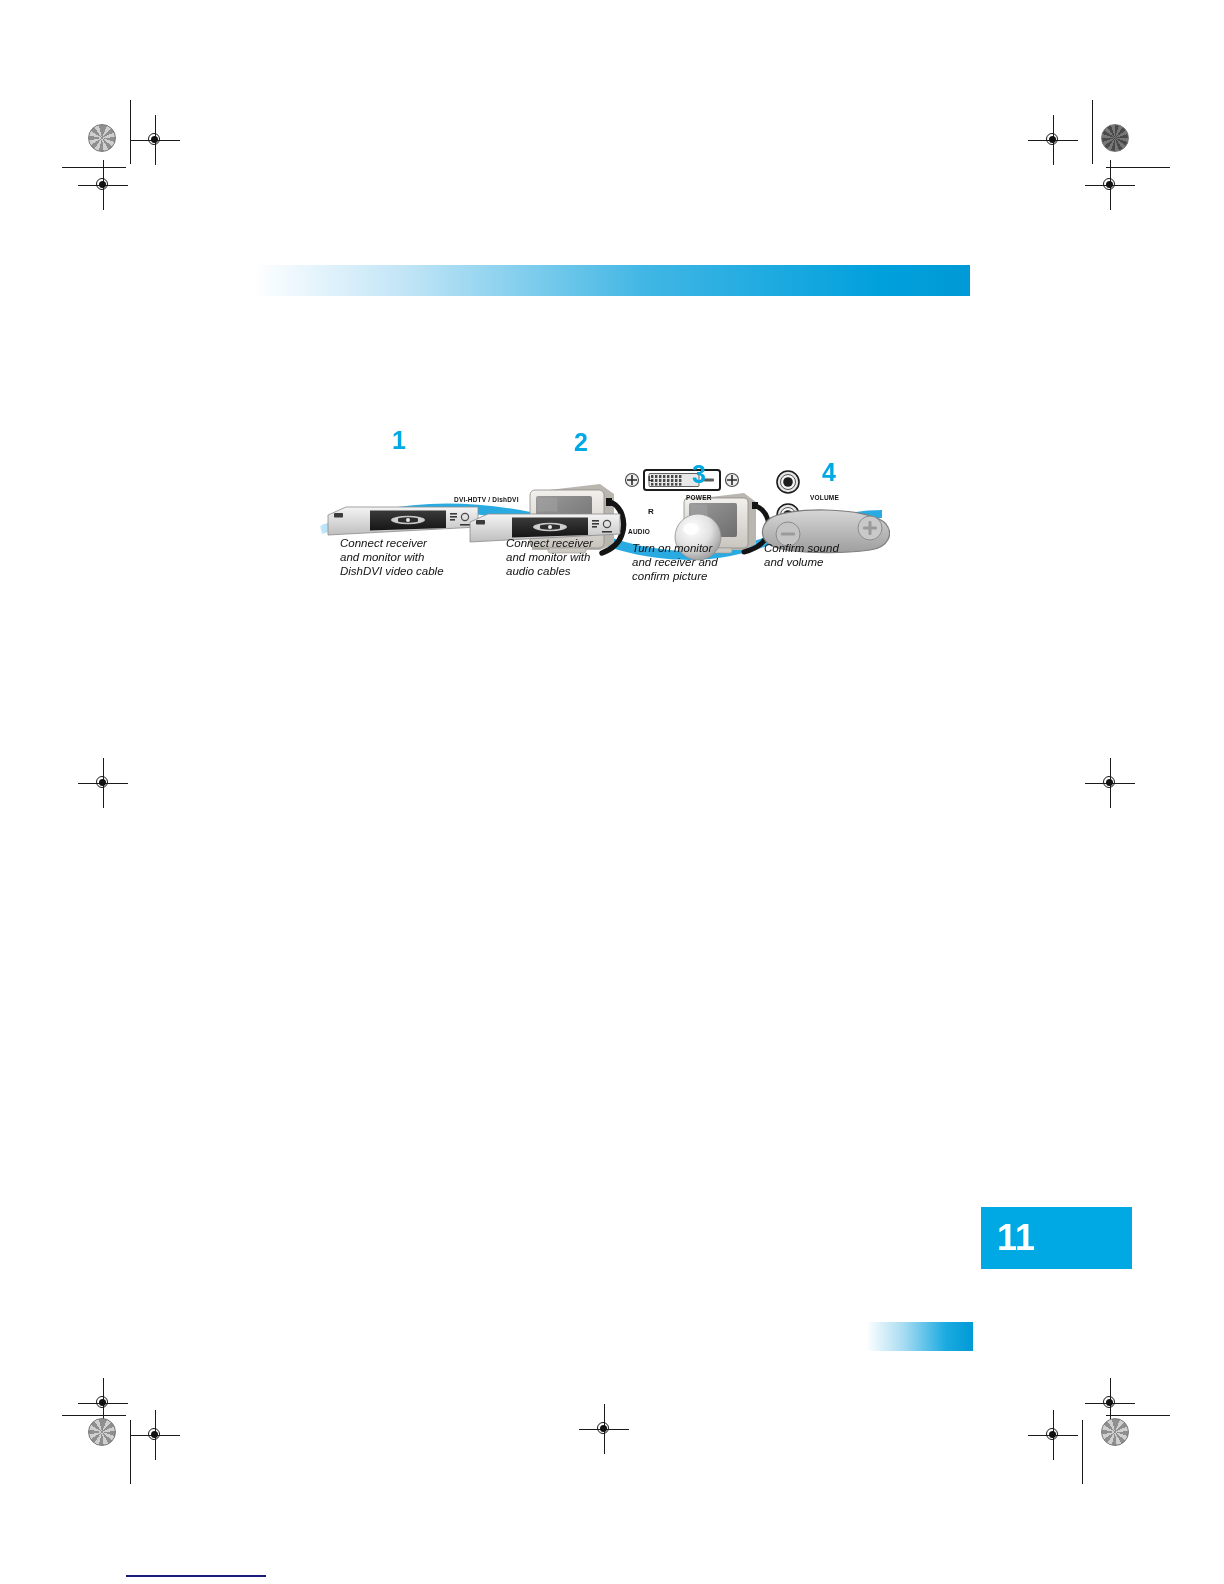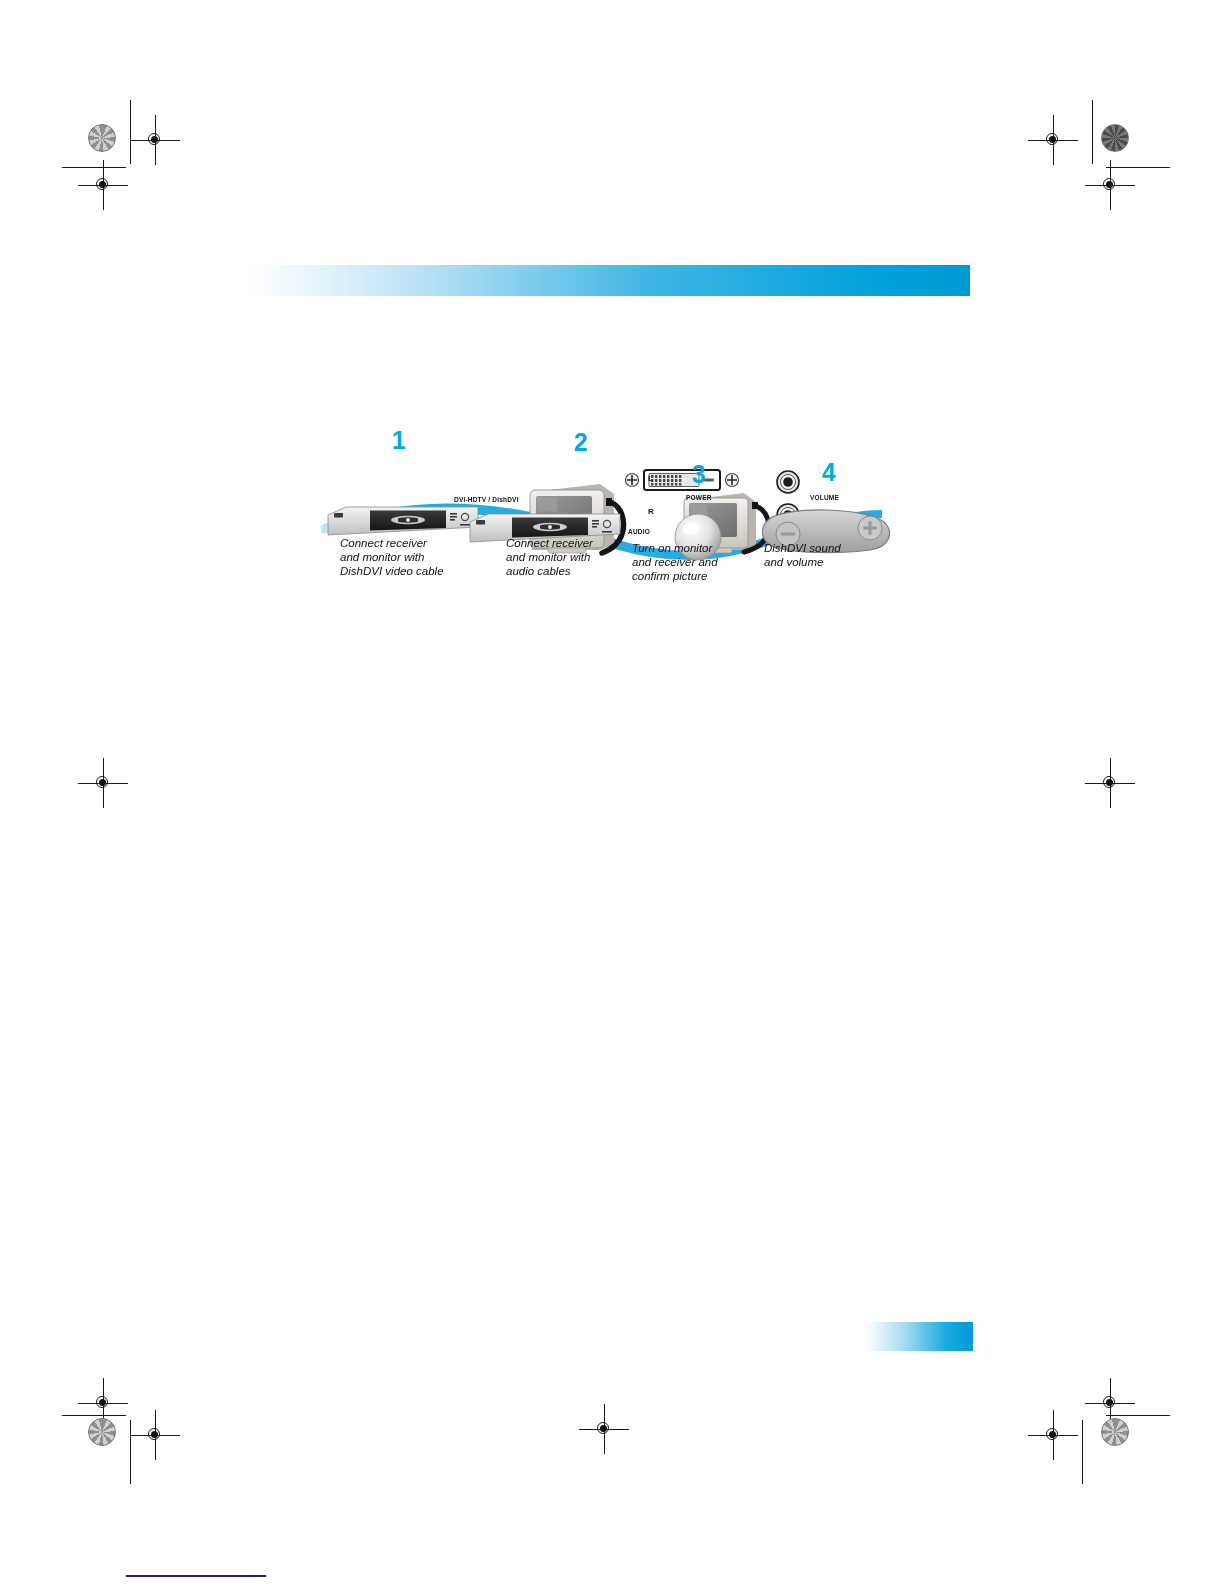--- a/index.html
+++ b/index.html
@@ -453,22 +453,23 @@
 
     <div class="d-label" style="left:30px; top:126px; width:180px;">Connect receiver
 and monitor with
 DishDVI video cable</div>
     <div class="d-label" style="left:196px; top:126px; width:180px;">Connect receiver
 and monitor with
 audio cables</div>
     <div class="d-label" style="left:322px; top:131px; width:180px;">Turn on monitor
 and receiver and
 confirm picture</div>
-    <div class="d-label" style="left:454px; top:131px; width:170px;">DishDVI sound
+    <div class="d-label" style="left:454px; top:131px; width:170px;">Confirm sound
 and volume</div>
   </div>
 
+  <div class="page-chip">11</div>
 
   <div class="footer-bar"></div>
 
   <div class="footer-rule"></div>
 
 </div>
 
 </body></html>

